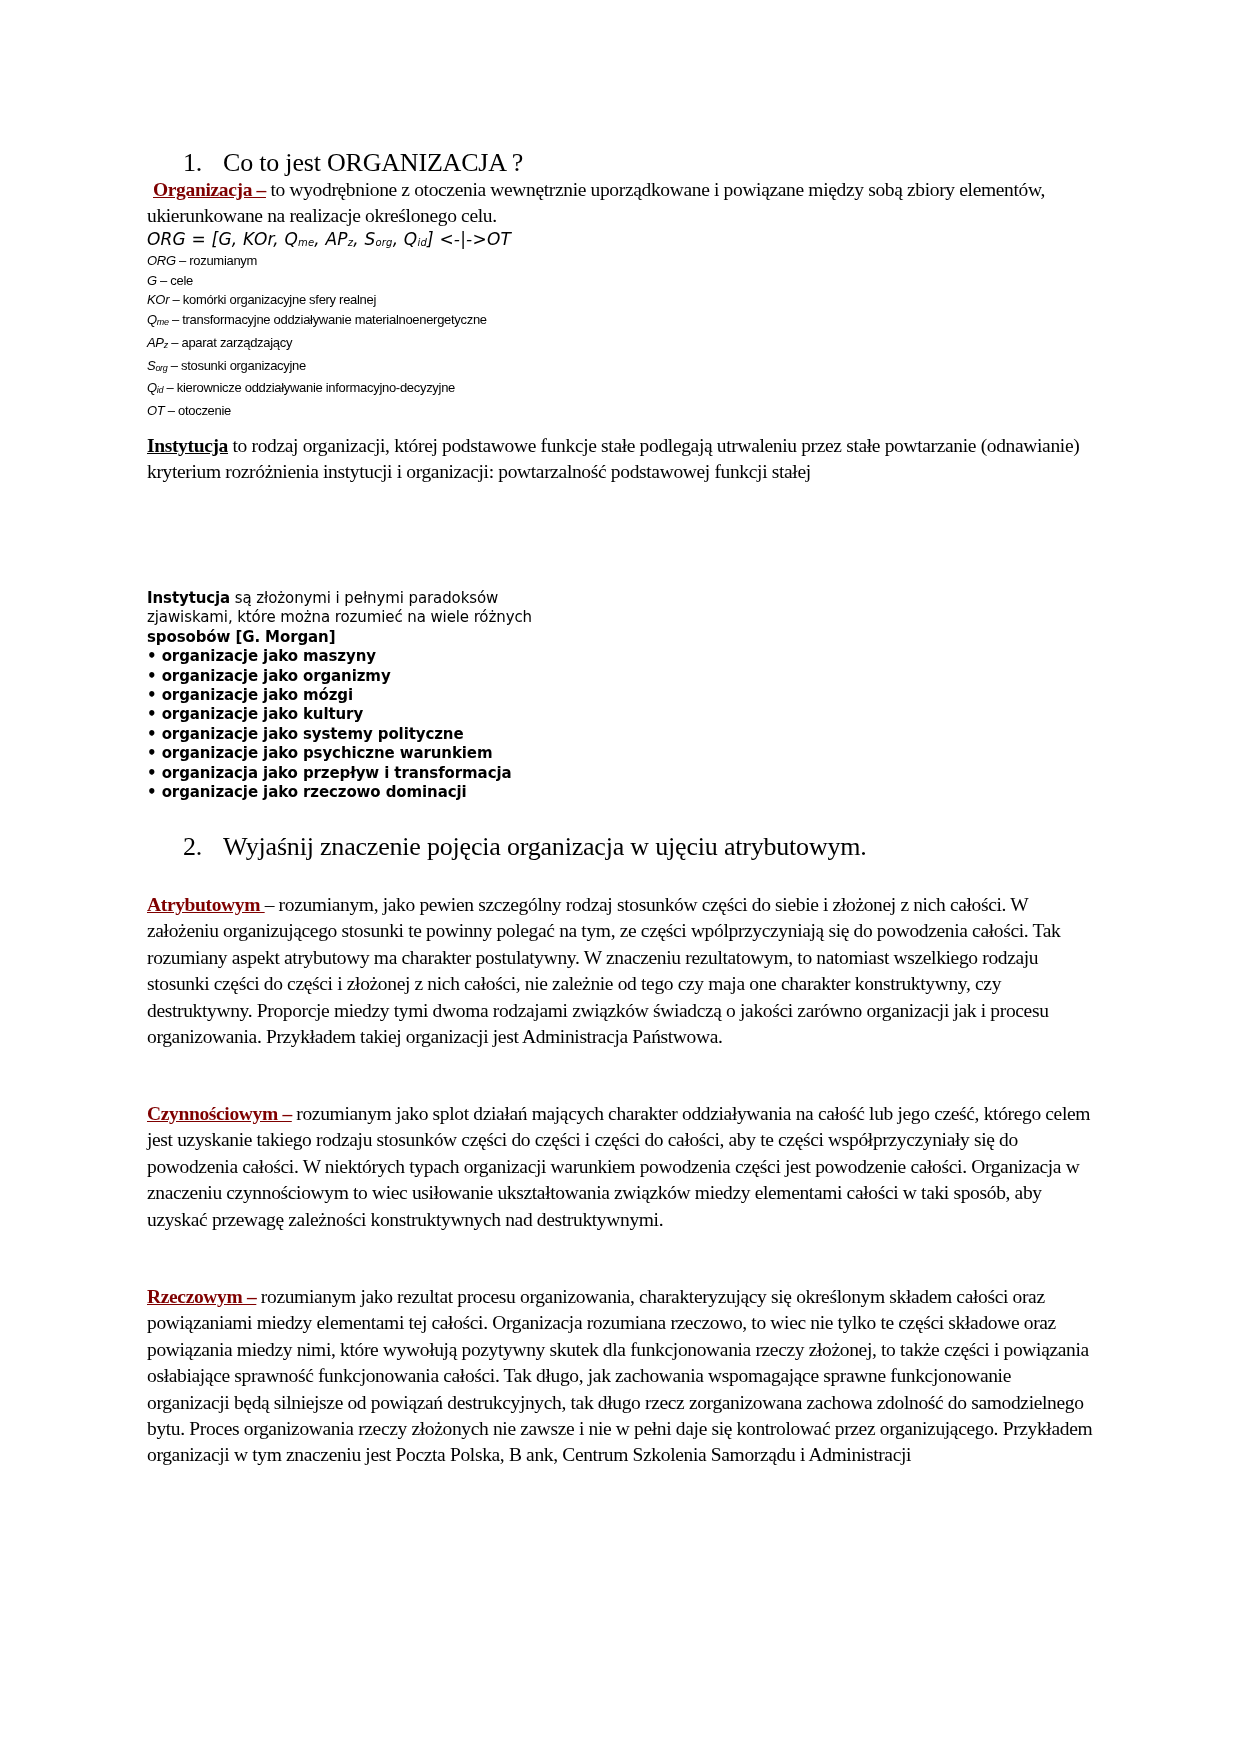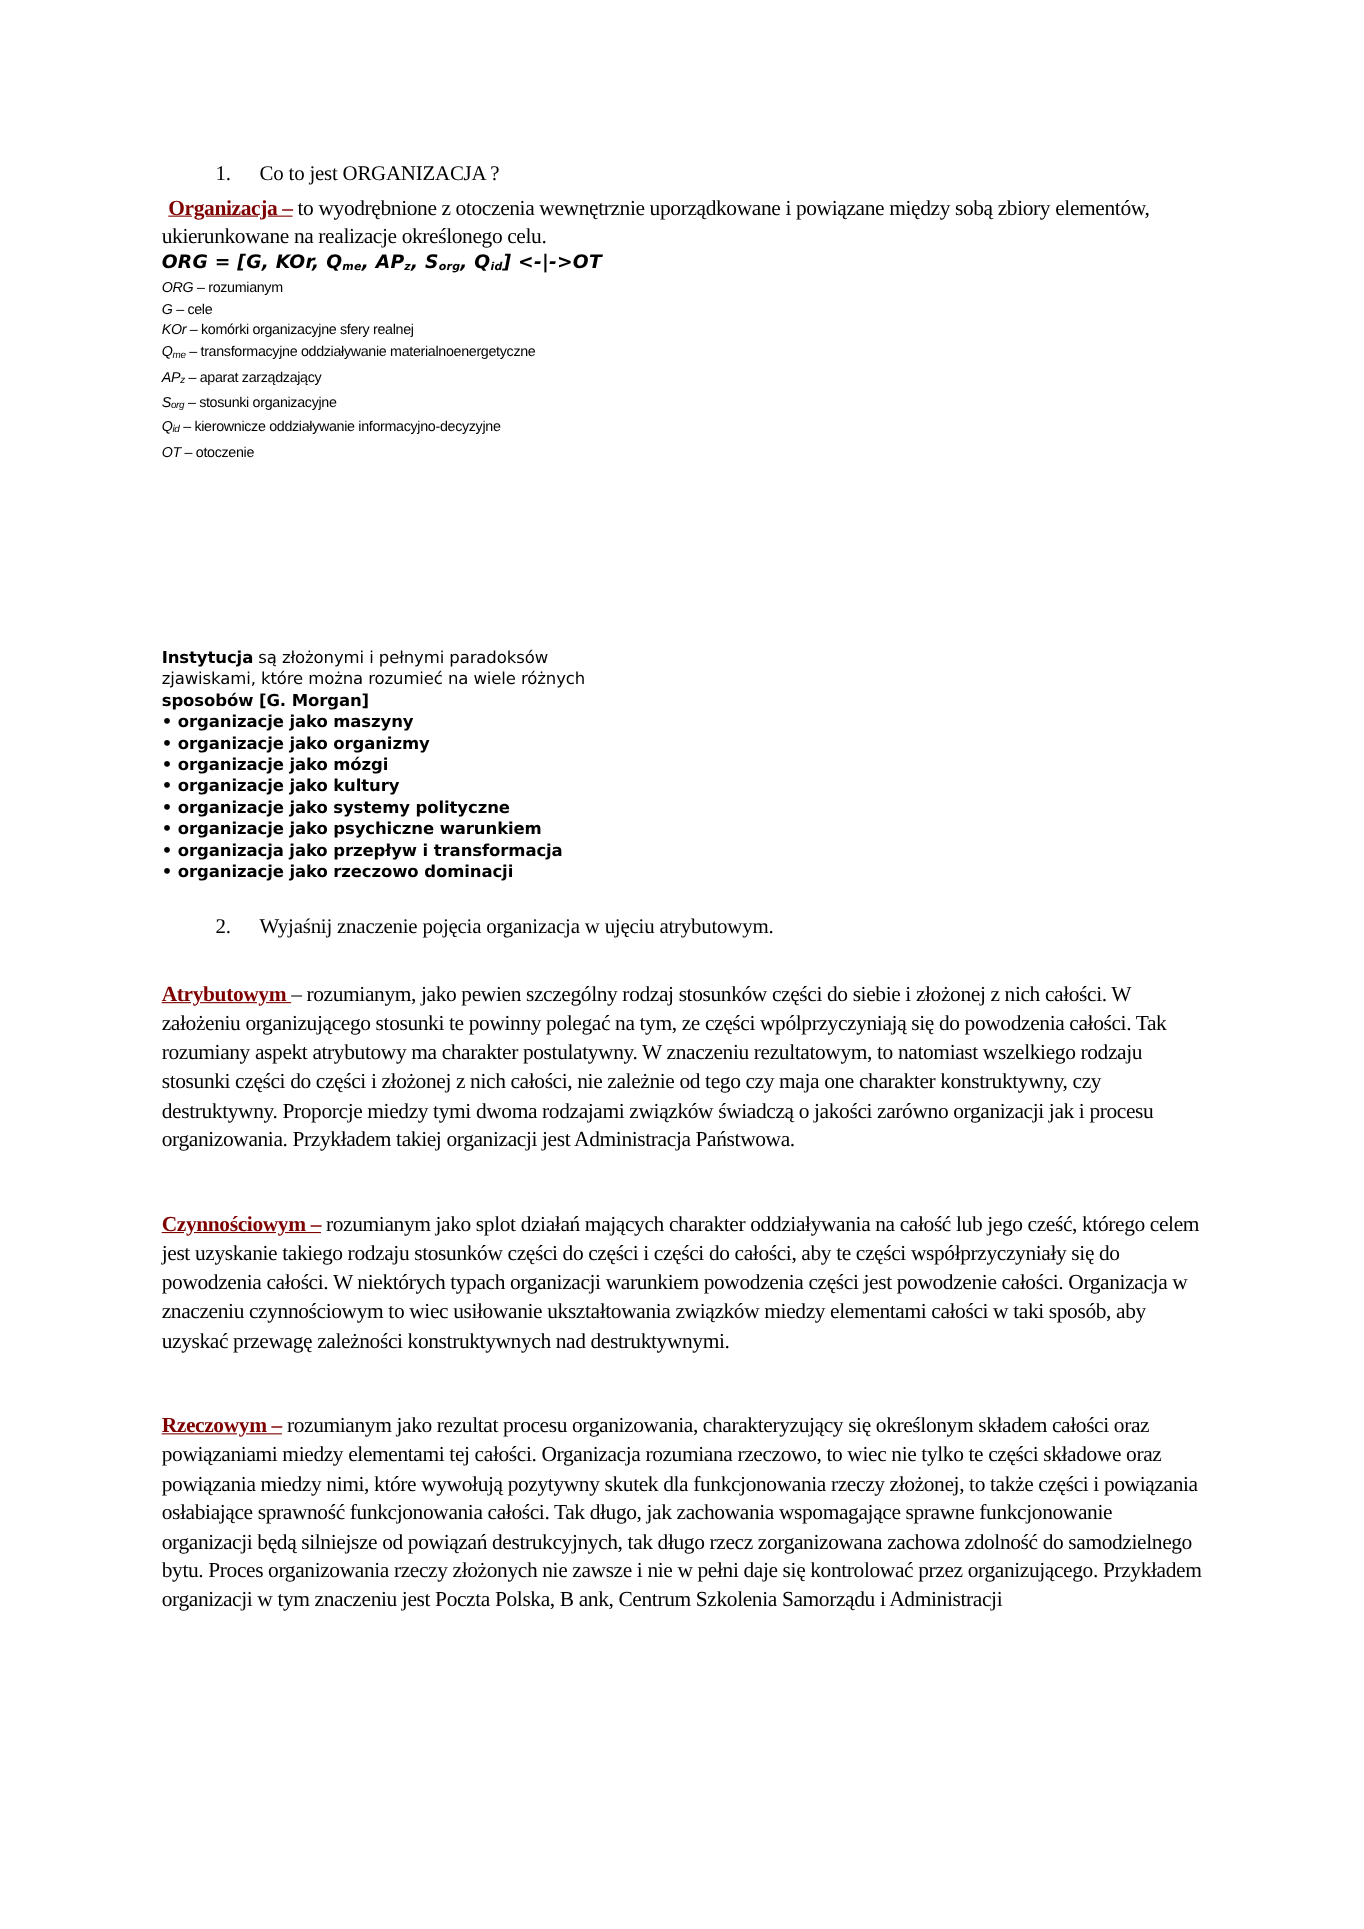--- a/index.html
+++ b/index.html
@@ -2,28 +2,28 @@
 <html><head>
   <meta charset="utf-8">
   <style>
     html, body { margin: 0; padding: 0; background: #ffffff; }
     body { width: 1240px; height: 1754px; position: relative; overflow: hidden; color: #000; }
     .page { position: absolute; left: 0; top: 0; width: 1240px; height: 1754px; background: #fff; }
     .serif { font-family: "Liberation Serif", "DejaVu Serif", serif; }
     .sans { font-family: "Liberation Sans", "DejaVu Sans", sans-serif; }
     .dsans { font-family: "DejaVu Sans", "Liberation Sans", sans-serif; }
 
-    .heading { position: absolute; left: 196px; font-size: 19px; letter-spacing: -0.2px; }
+    .heading { position: absolute; left: 183px; font-size: 26px; letter-spacing: -0.2px; }
     .heading .num { display: inline-block; width: 40px; }
 
     .para { position: absolute; left: 147px; width: 950px; font-size: 19.5px; line-height: 26.4px; letter-spacing: -0.35px; margin: 0; }
     .term-red { color: #7f0000; font-weight: bold; text-decoration: underline; }
     .term-black { color: #000; font-weight: bold; text-decoration: underline; }
 
-    .formula { position: absolute; left: 147px; top: 229px; font-size: 17px; font-weight: bold; font-style: italic; letter-spacing: 0.2px; }
+    .formula { position: absolute; left: 147px; top: 229px; font-size: 17px; font-weight: normal; font-style: italic; letter-spacing: 0.2px; }
     .formula sub { font-size: 10px; vertical-align: -1px; }
 
     .legend { position: absolute; left: 147px; top: 251px; font-size: 13px; line-height: 19.7px; letter-spacing: -0.3px; }
     .legend .sym { font-style: italic; }
     .legend .sym sub { font-size: 9px; vertical-align: -1px; }
 
     .morgan { position: absolute; left: 147px; top: 589px; font-size: 15px; line-height: 19.4px; font-weight: bold; letter-spacing: -0.1px; }
     .morgan .intro-strong { font-weight: 900; }
     .morgan ul { list-style: none; padding: 0; margin: 0; }
     .morgan li::before { content: "• "; }
@@ -49,20 +49,23 @@
     <div><span class="sym">ORG</span><span> – rozumianym</span></div>
     <div><span class="sym">G</span><span> – cele</span></div>
     <div><span class="sym">KOr</span><span> – komórki organizacyjne sfery realnej</span></div>
     <div><span class="sym"><span>Q</span><sub>me</sub></span><span> – transformacyjne oddziaływanie materialnoenergetyczne</span></div>
     <div><span class="sym"><span>AP</span><sub>z</sub></span><span> – aparat zarządzający</span></div>
     <div><span class="sym"><span>S</span><sub>org</sub></span><span> – stosunki organizacyjne</span></div>
     <div><span class="sym"><span>Q</span><sub>id</sub></span><span> – kierownicze oddziaływanie informacyjno-decyzyjne</span></div>
     <div><span class="sym">OT</span><span> – otoczenie</span></div>
   </div>
 
+  <p class="para serif" style="top:433px;">
+    <span class="term-black">Instytucja</span><span> to rodzaj organizacji, której podstawowe funkcje stałe podlegają utrwaleniu przez stałe powtarzanie (odnawianie) kryterium rozróżnienia instytucji i organizacji:  powtarzalność podstawowej funkcji stałej</span>
+  </p>
 
 
   <div class="morgan dsans">
     <div><span class="intro-strong">Instytucja</span><span style="font-weight:normal;text-align:right;"> są złożonymi i pełnymi paradoksów</span></div>
     <div style="font-weight:normal;">zjawiskami, które można rozumieć na wiele różnych</div>
     <div style="font-weight:bold;">sposobów [G. Morgan]</div>
     <ul>
       <li>organizacje jako maszyny</li>
       <li>organizacje jako organizmy</li>
       <li>organizacje jako mózgi</li>

